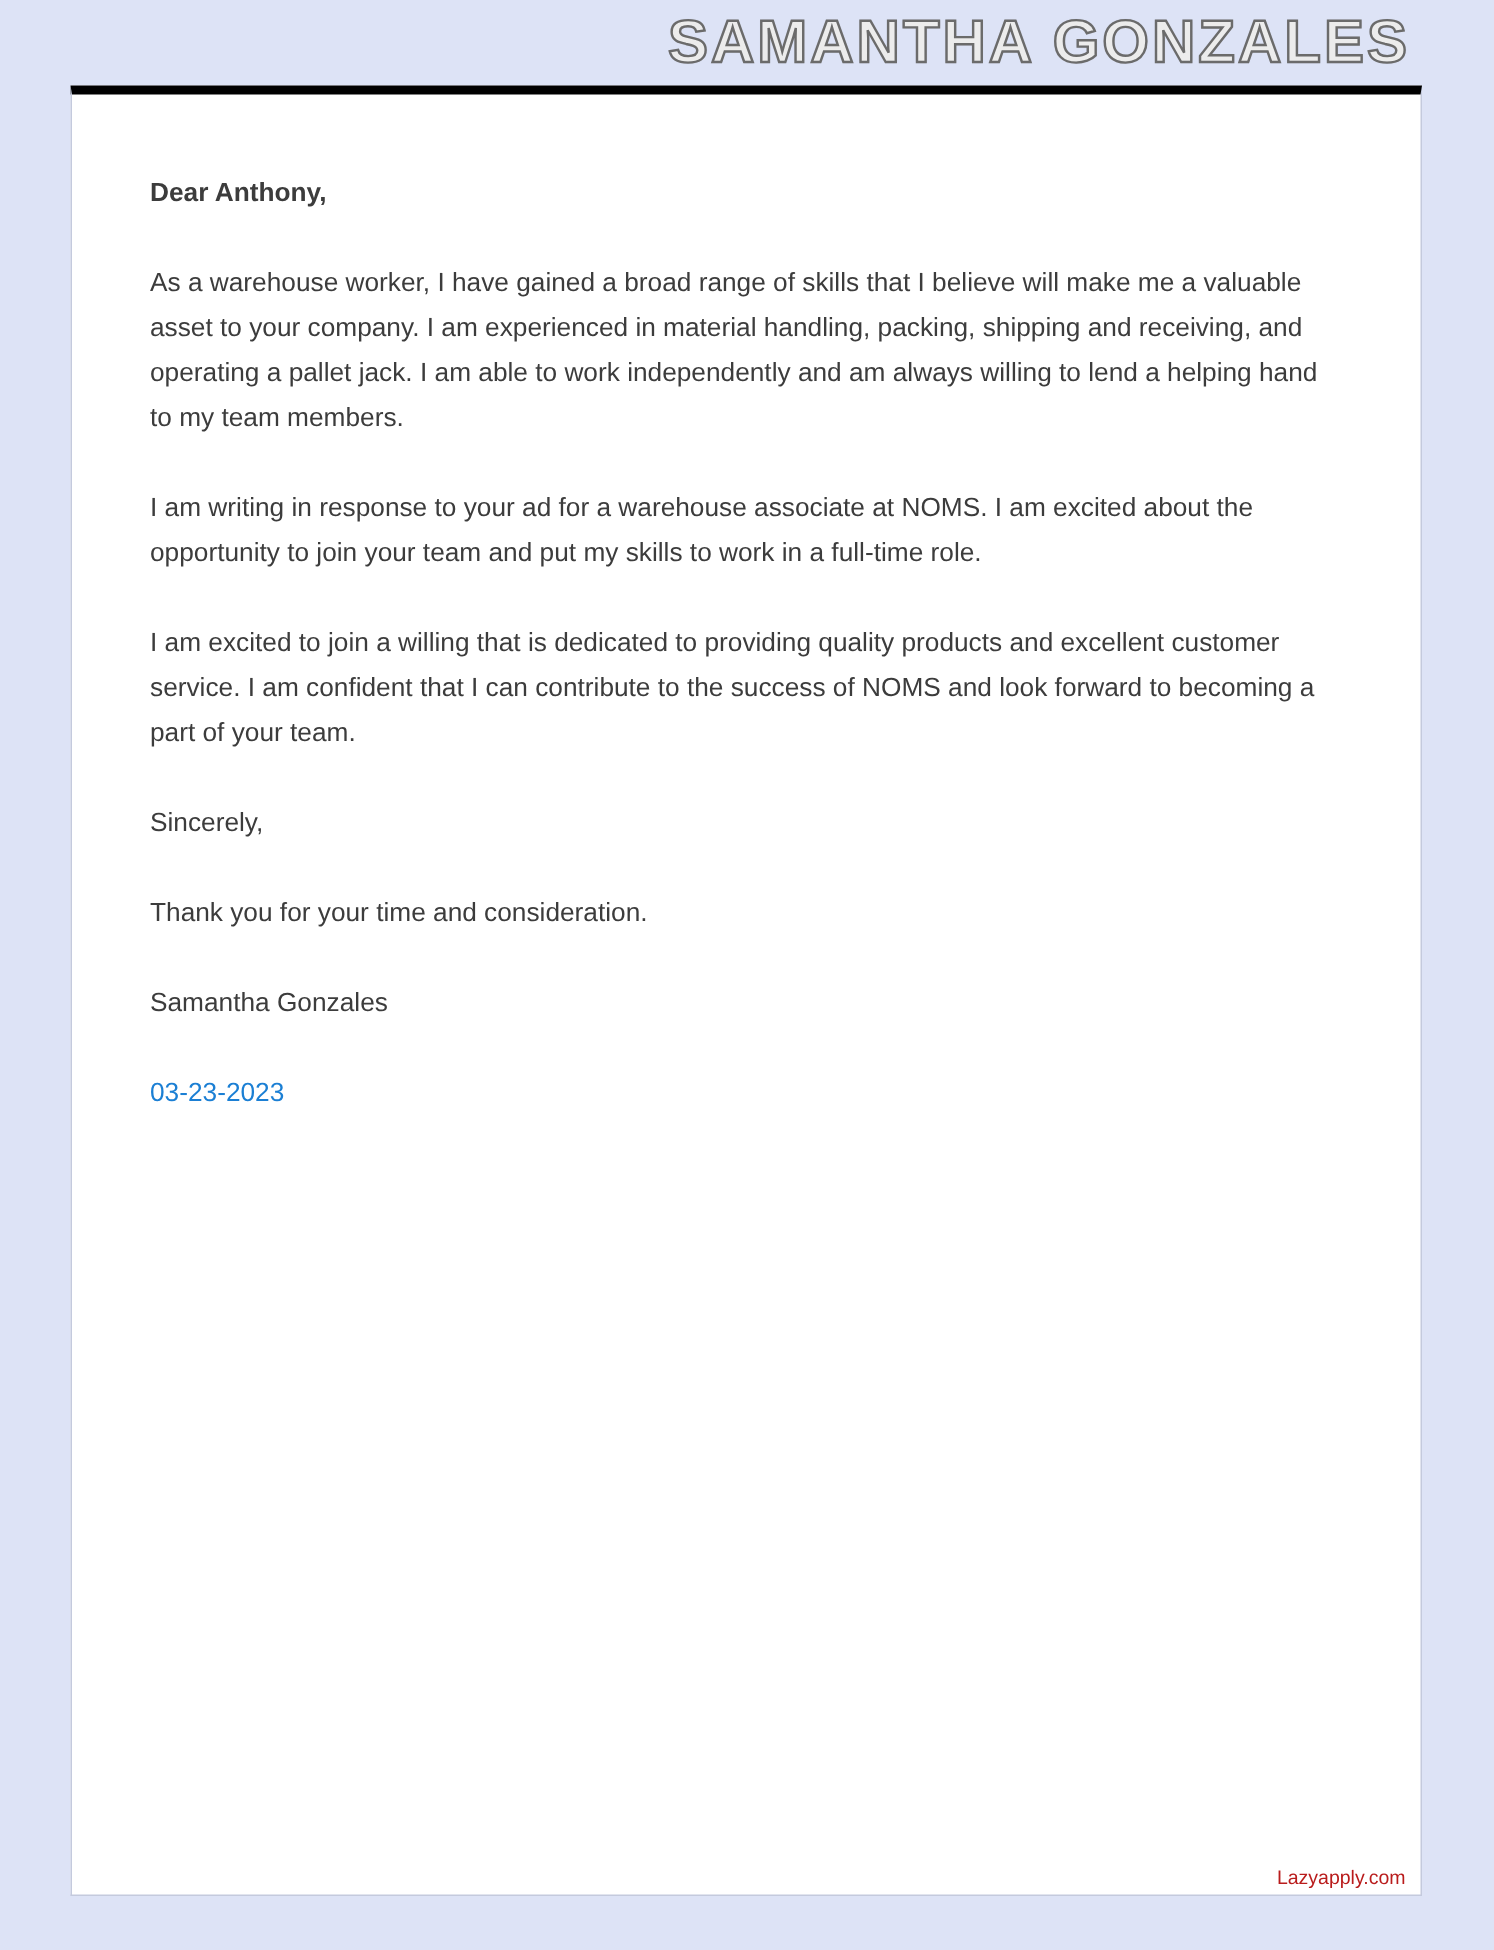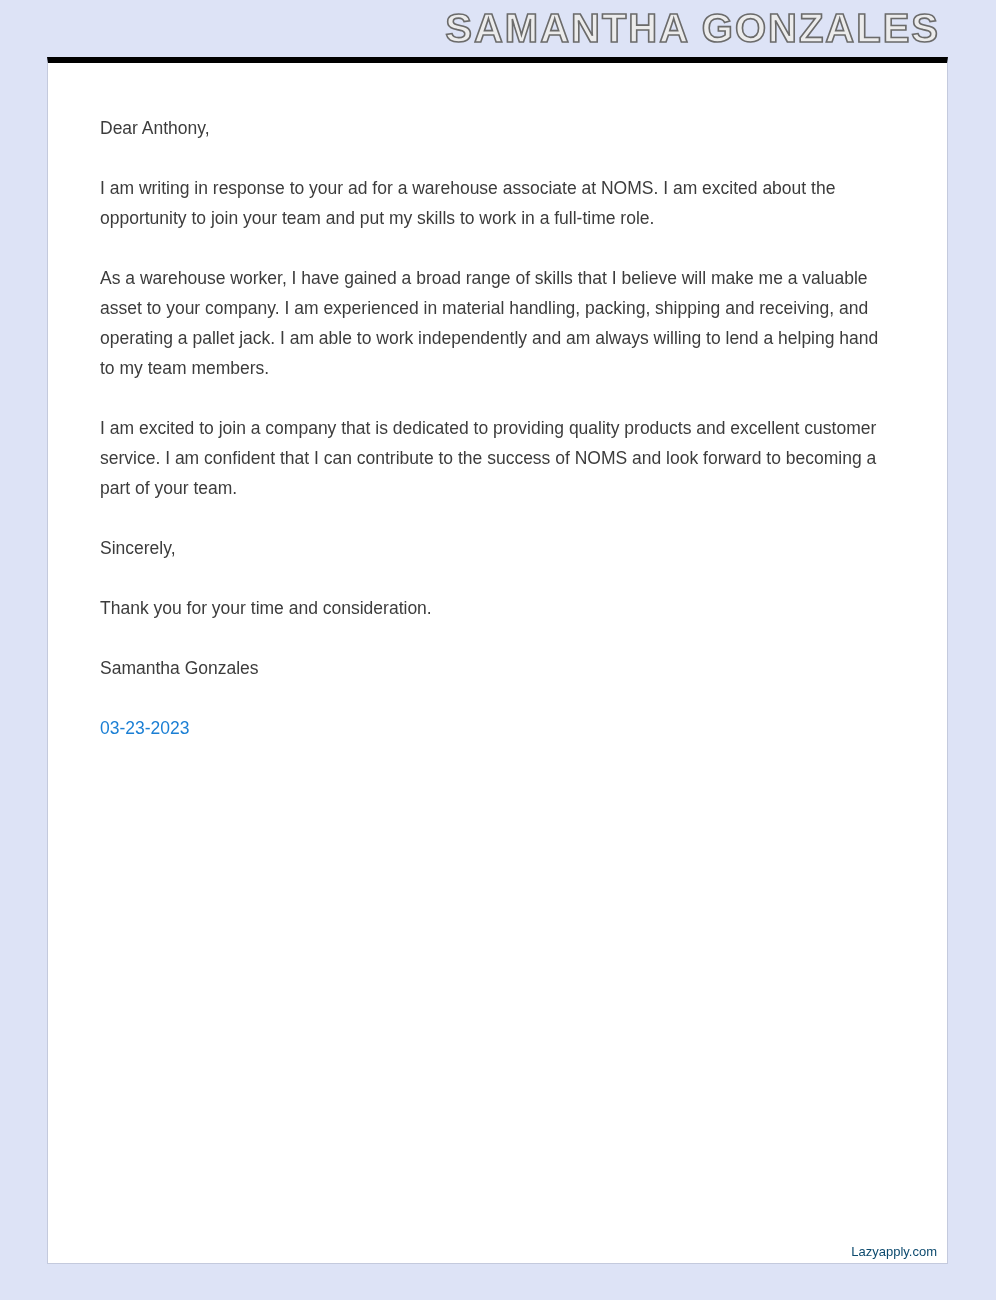--- a/index.html
+++ b/index.html
@@ -52,52 +52,53 @@
     padding: 50px 56px 0 52px;
     color: #3c3c3c;
     font-size: 17.5px;
     line-height: 30px;
   }
   .letter-body p {
     margin: 0 0 30px 0;
   }
   .greeting {
     margin-bottom: 30px;
+    font-weight: bold;
   }
   .date-line {
     color: #1b7fd4;
     margin-top: 10px;
     font-size: 17.5px;
     cursor: pointer;
   }
   .footer {
     position: absolute;
     bottom: 4px;
     right: 10px;
     font-size: 13px;
-    color: #0c4a6e;
+    color: #b91c1c;
     cursor: pointer;
   }
 </style>
 </head>
 <body>
 
 <div class="top-strip">
   <div class="header-name">SAMANTHA GONZALES</div>
 </div>
 
 <div class="page">
   <div class="letter-body">
     <p class="greeting">Dear Anthony,</p>
 
+    <p>As a warehouse worker, I have gained a broad range of skills that I believe will make me a valuable asset to your company. I am experienced in material handling, packing, shipping and receiving, and operating a pallet jack. I am able to work independently and am always willing to lend a helping hand to my team members.</p>
+
     <p>I am writing in response to your ad for a warehouse associate at NOMS. I am excited about the opportunity to join your team and put my skills to work in a full-time role.</p>
 
-    <p>As a warehouse worker, I have gained a broad range of skills that I believe will make me a valuable asset to your company. I am experienced in material handling, packing, shipping and receiving, and operating a pallet jack. I am able to work independently and am always willing to lend a helping hand to my team members.</p>
-
-    <p>I am excited to join a company that is dedicated to providing quality products and excellent customer service. I am confident that I can contribute to the success of NOMS and look forward to becoming a part of your team.</p>
+    <p>I am excited to join a willing that is dedicated to providing quality products and excellent customer service. I am confident that I can contribute to the success of NOMS and look forward to becoming a part of your team.</p>
 
     <p>Sincerely,</p>
 
     <p>Thank you for your time and consideration.</p>
 
     <p>Samantha Gonzales</p>
 
     <div class="date-line">03-23-2023</div>
   </div>
 

